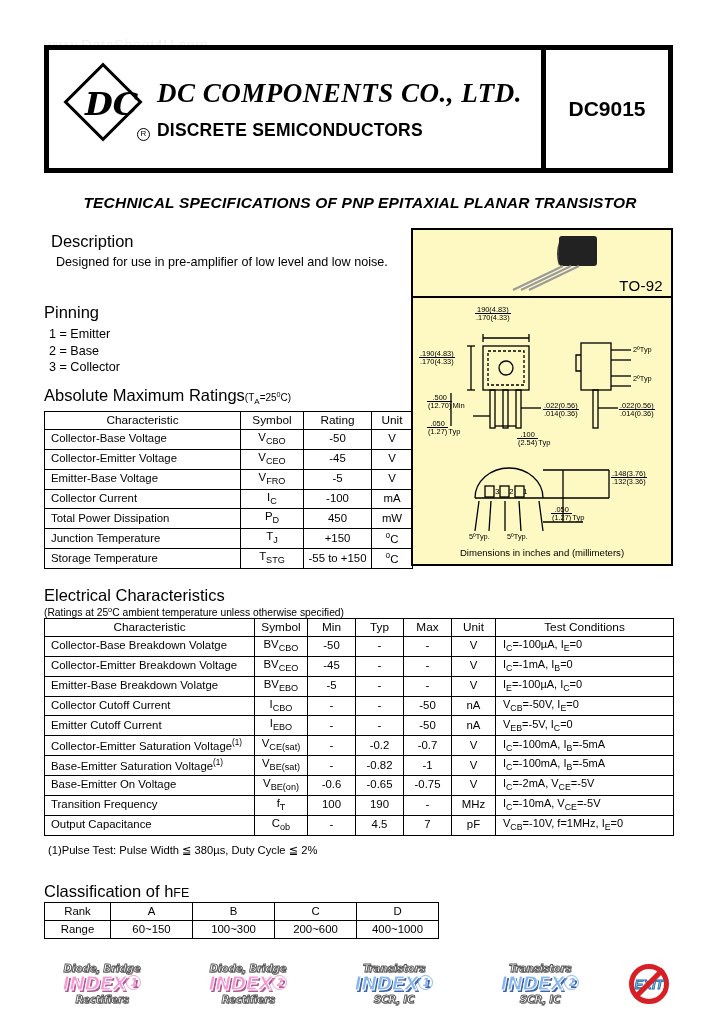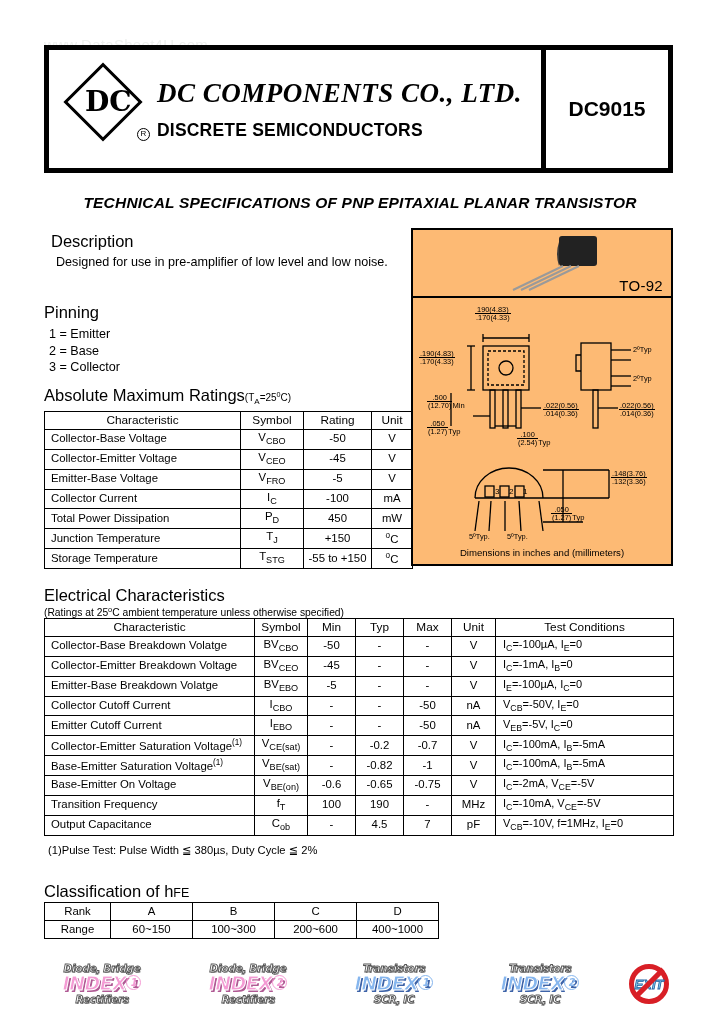--- a/index.html
+++ b/index.html
@@ -34,22 +34,22 @@
   .logo-wrap {
     width: 96px; margin-left: 12px; position: relative; height: 86px;
   }
   .logo-diamond {
     position: absolute; left: 14px; top: 8px;
     width: 56px; height: 56px; border: 3px solid #000;
     transform: rotate(45deg);
   }
   .logo-dc {
     position: absolute; left: 24px; top: 22px;
-    font-family: "DejaVu Serif", serif; 
-    font-weight: bold; font-size: 28px; line-height: 1;
+    font-family: "DejaVu Serif", serif; font-style: italic;
+    font-weight: bold; font-size: 32px; line-height: 1;
   }
   .logo-reg {
     position: absolute; left: 76px; top: 62px;
     width: 13px; height: 13px; border: 1.5px solid #000; border-radius: 50%;
     font-size: 8px; line-height: 10px; text-align: center;
   }
   .hdr-titles { flex: 1 1 auto; text-align: left; padding-right: 14px; }
   .co-name {
     font-family: "Liberation Serif", serif; font-style: italic;
     font-weight: bold; font-size: 27px; letter-spacing: .5px;
@@ -116,21 +116,21 @@
   
   .sec-hfe-title { position: absolute; left: 44px; top: 882px; }
   .hfe-tbl { position: absolute; left: 44px; top: 902px; }
   .hfe-tbl col.f0 { width: 66px; }
   .hfe-tbl col.fx { width: 82px; }
   .hfe-tbl td, .hfe-tbl th { height: 21px; font-size: 12.2px; }
 
   
   .pkg {
     position: absolute; left: 411px; top: 228px;
-    width: 262px; height: 338px; border: 2.5px solid #000; background: #fdba74;
+    width: 262px; height: 338px; border: 2.5px solid #000; background: #fef9c3;
   }
   .pkg-photo {
     position: relative; height: 68px; border-bottom: 2.5px solid #000;
   }
   .to92-label {
     position: absolute; right: 8px; bottom: 2px;
     font-size: 15px; letter-spacing: .3px;
   }
   .pkg-draw { position: relative; height: 265px; }
   .dim-cap {

